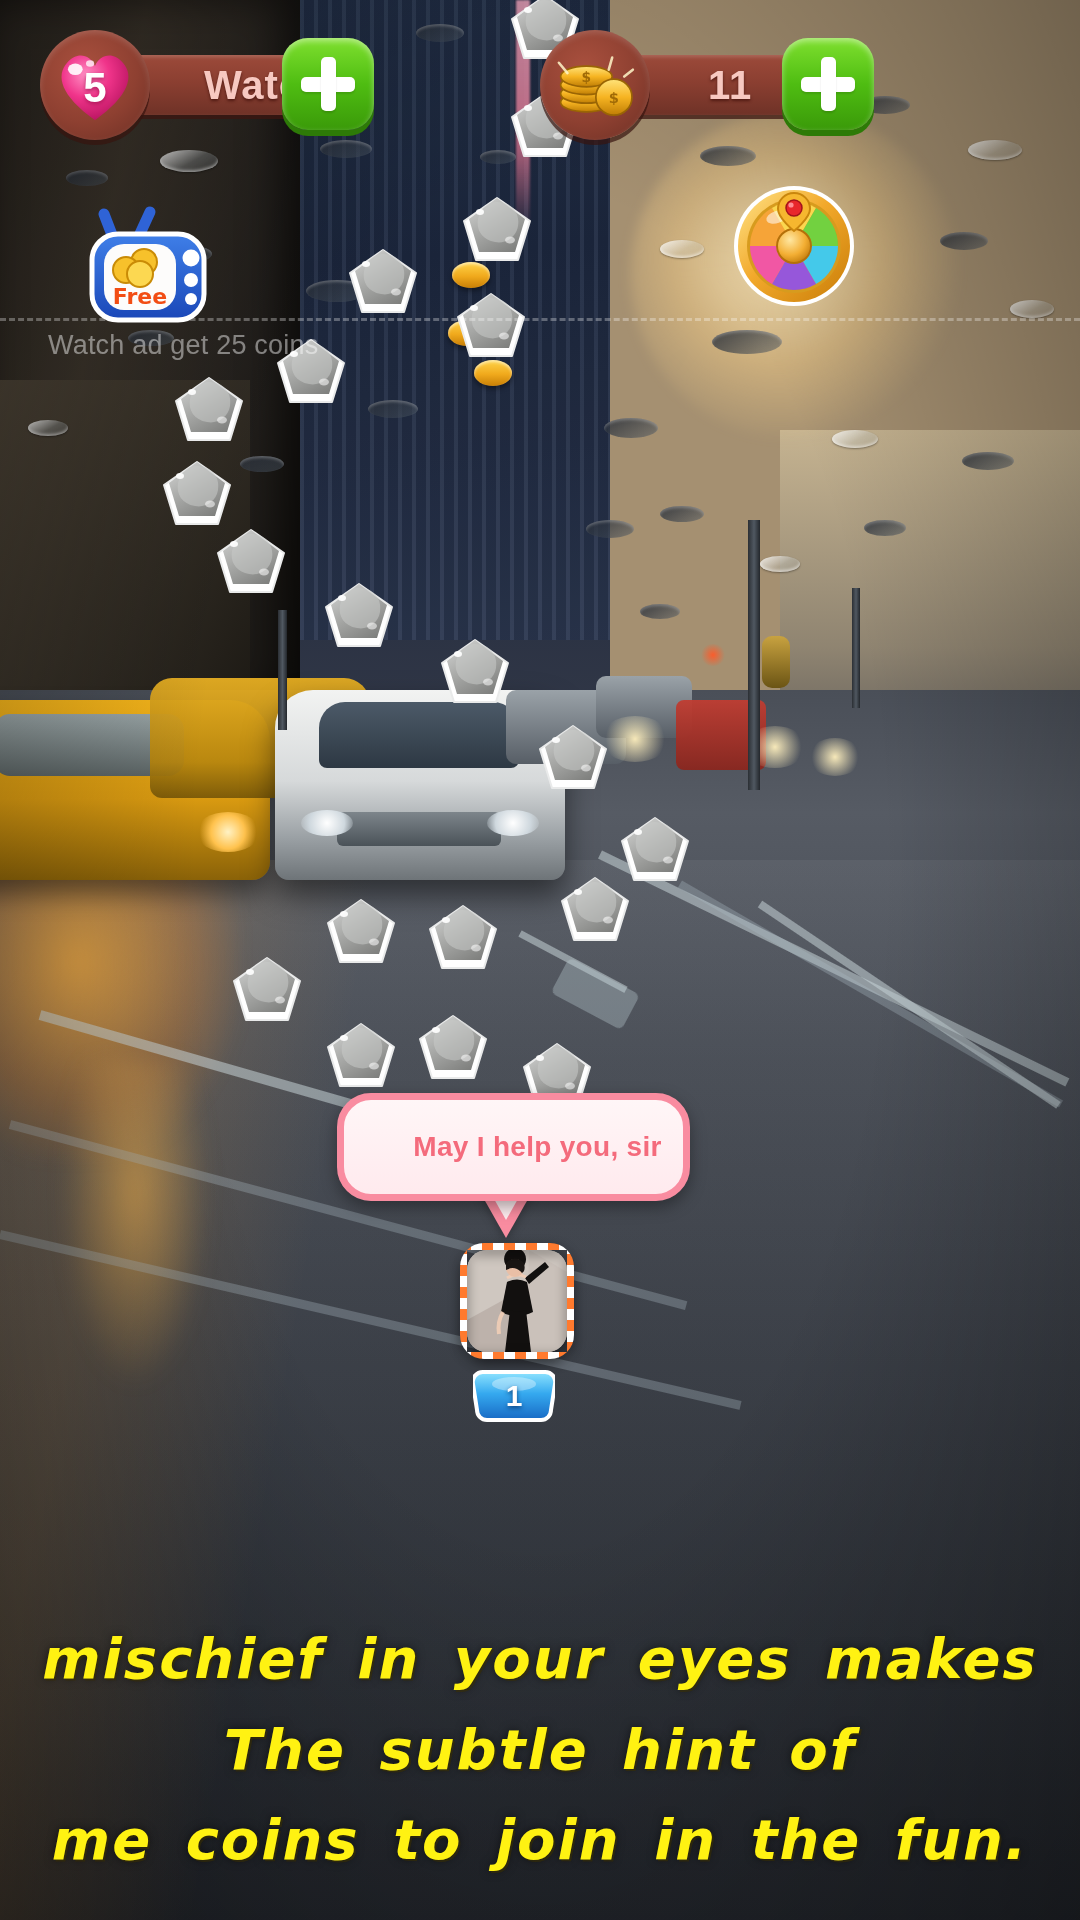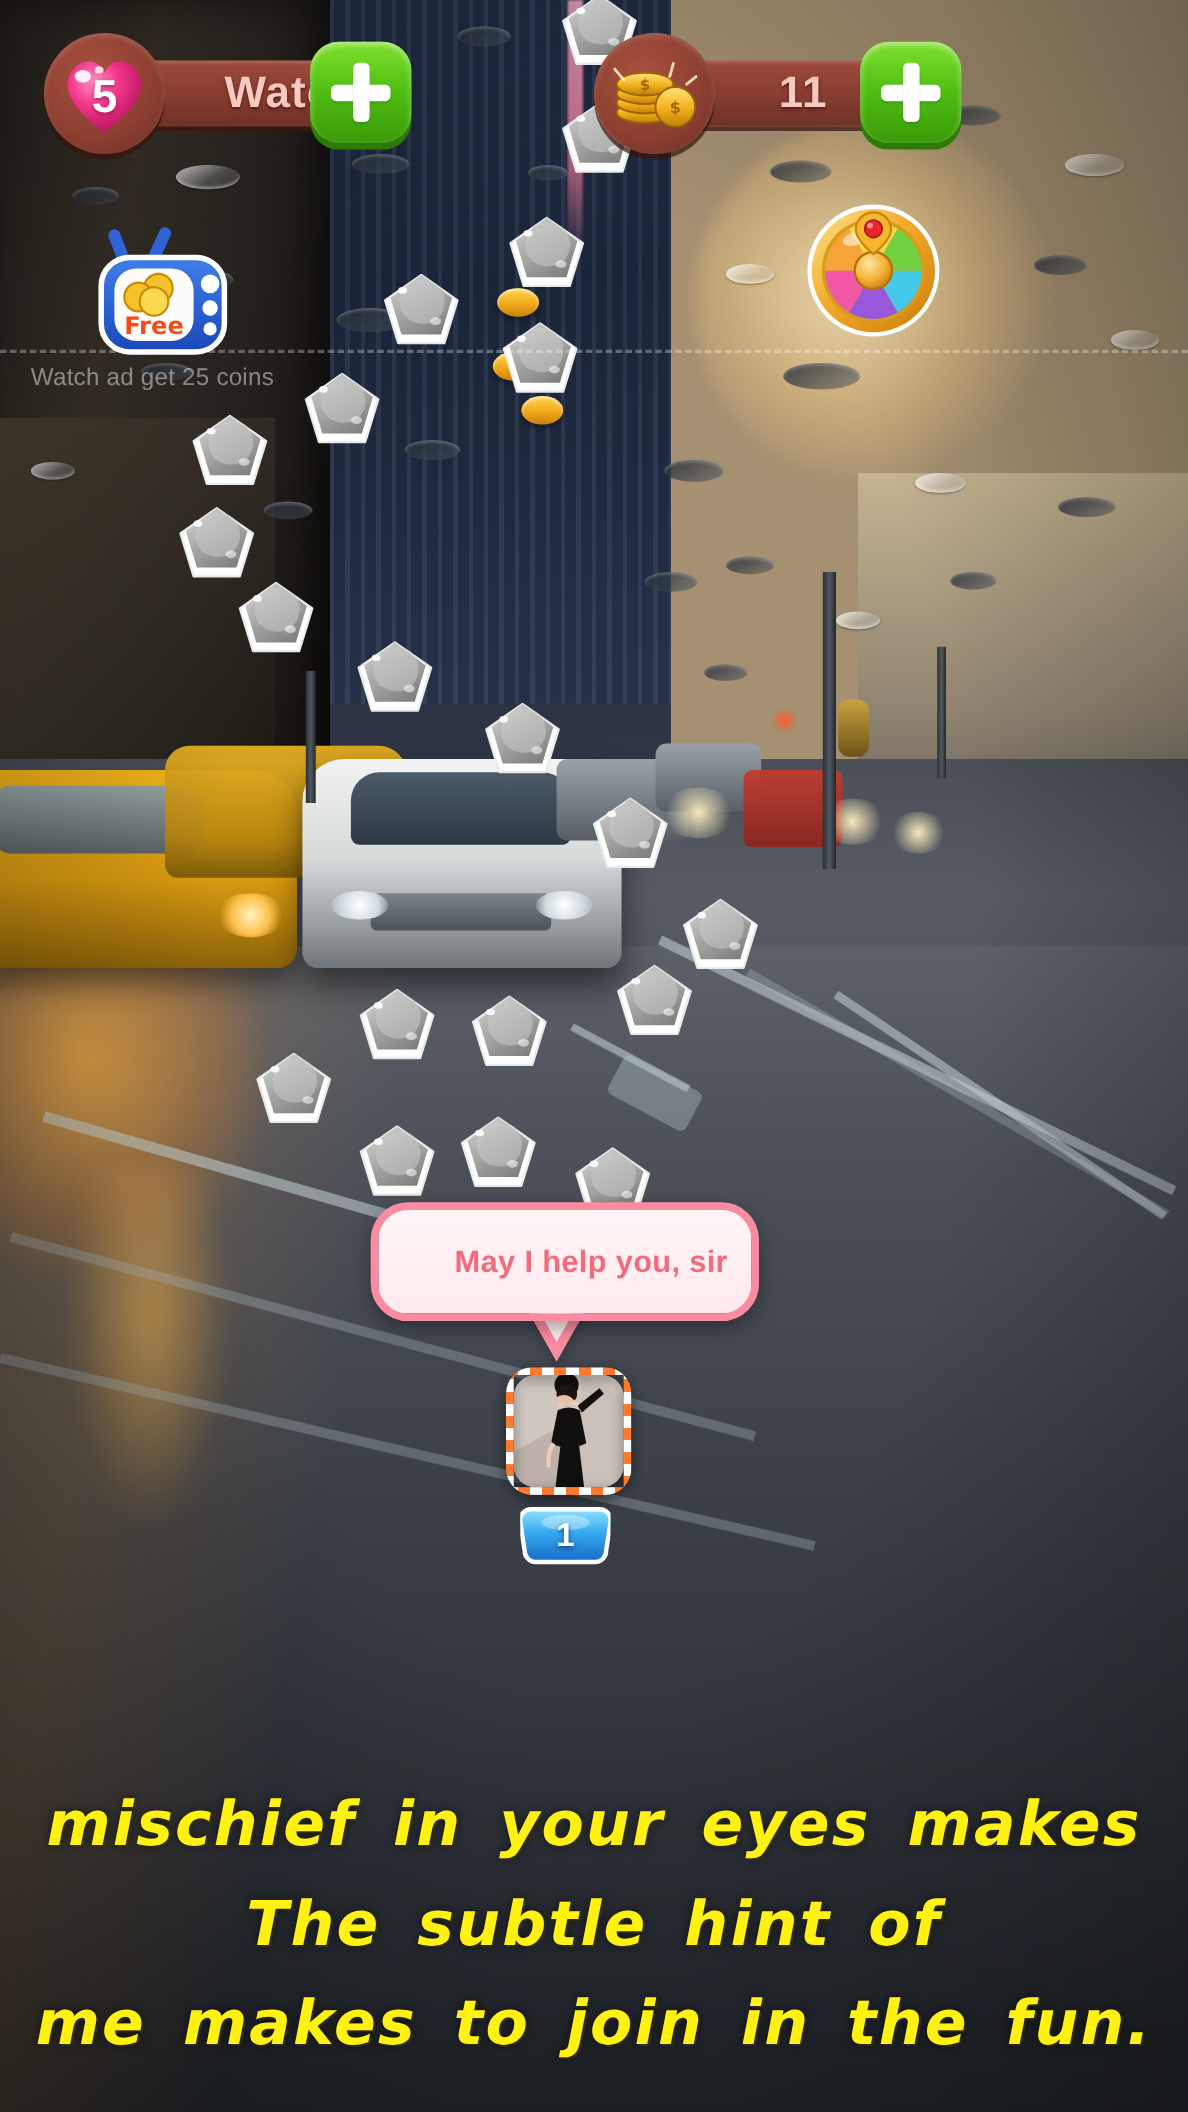--- a/index.html
+++ b/index.html
@@ -215,22 +215,22 @@
   .plus-btn::before, .plus-btn::after{
     content:""; position:absolute; background:#fff; border-radius:5px;
     box-shadow:0 2px 2px rgba(0,0,0,.12);
   }
   .plus-btn::before{ width:54px; height:15px; }
   .plus-btn::after { width:15px; height:54px; }
 
   
   .tv-btn{ position:absolute; left:78px; top:200px; width:140px; height:125px; }
   .tv-hint{
-    position:absolute; left:28px; top:330px; width:300px;
-    color:rgba(255,255,255,.45); font-size:22px; letter-spacing:.2px;
+    position:absolute; left:48px; top:330px; width:300px;
+    color:rgba(255,255,255,.45); font-size:27px; letter-spacing:.2px;
   }
   .dashline{
     position:absolute; left:0; top:318px; width:1080px; height:0;
     border-top:3px dashed rgba(255,255,255,.30);
   }
 
   
   .wheel{ position:absolute; left:733px; top:185px; width:122px; height:122px; }
 
   
@@ -873,16 +873,16 @@
       </defs>
       <path d="M10 6 h62 a10 10 0 0 1 10 12 l-4 26 a10 10 0 0 1 -10 10 h-54 a10 10 0 0 1 -10 -10 l-4 -26 a10 10 0 0 1 10 -12 Z" fill="url(#bb)" stroke="#ffffff" stroke-width="4"></path>
       <ellipse cx="41" cy="18" rx="22" ry="7" fill="#ffffff" opacity=".35"></ellipse>
     </svg>
   </div>
   <div class="lvl-num">1</div>
 
   <div class="subs">
     <div>mischief  in  your  eyes  makes</div>
     <div>The  subtle  hint  of</div>
-    <div>me  makes  to  join  in  the  fun.</div>
+    <div>me  coins  to  join  in  the  fun.</div>
   </div>
 
 </div>
 
 </body></html>

